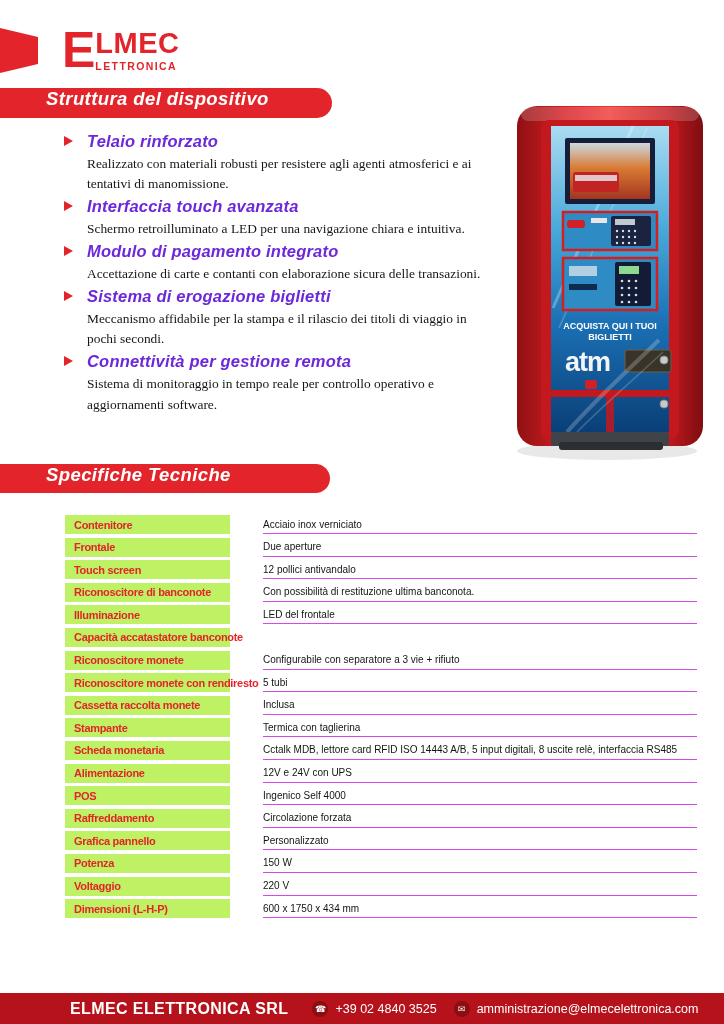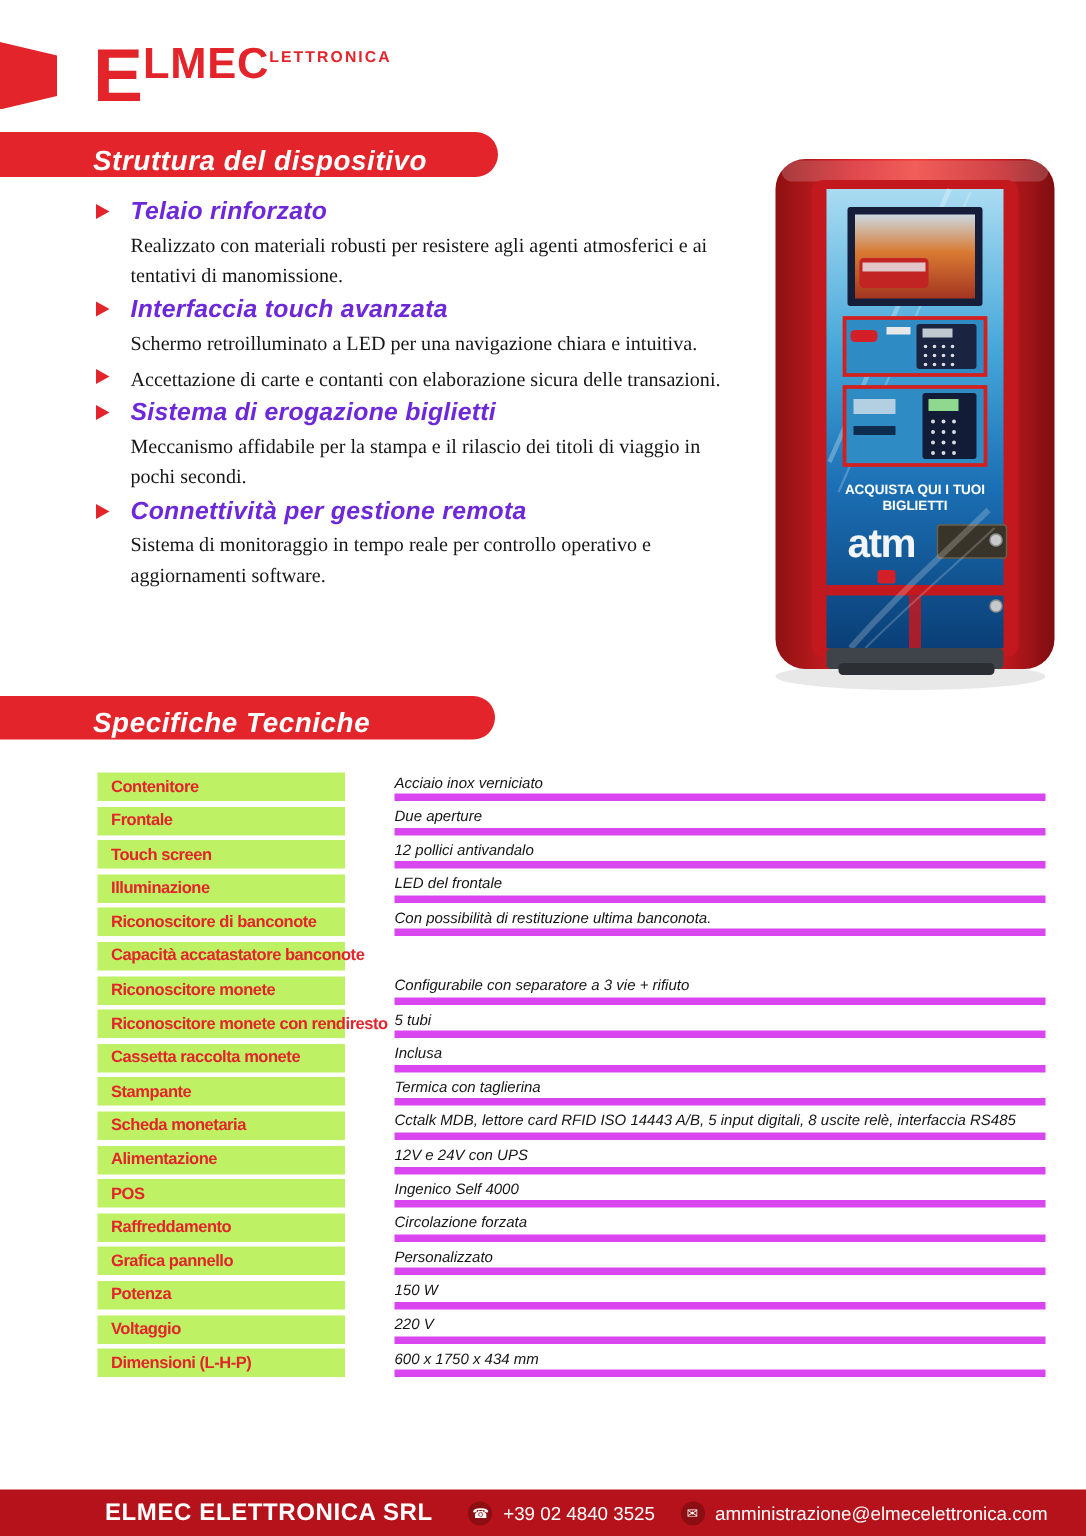--- a/index.html
+++ b/index.html
@@ -7,27 +7,27 @@
   .page{position:relative;width:724px;height:1024px;background:#ffffff;overflow:hidden;
         font-family:"Liberation Sans", sans-serif;}
 
   
   .corner-ribbon{position:absolute;left:0;top:28px;width:38px;height:45px;background:#e3242b;
         clip-path:polygon(0 0,100% 20%,100% 80%,0 100%);}
 
   
   .logo{position:absolute;left:62px;top:30px;display:flex;align-items:flex-start;color:#e3242b;}
   .logo-e{font-size:50px;font-weight:800;line-height:.82;letter-spacing:-2px;}
-  .logo-right{display:flex;flex-direction:row;margin-left:2px;}
+  .logo-right{display:flex;flex-direction:column;margin-left:2px;}
   .logo-lmec{font-size:29px;font-weight:800;line-height:.95;letter-spacing:.5px;}
   .logo-lettronica{font-size:10.5px;font-weight:700;letter-spacing:1.4px;margin-top:2px;}
 
   
   .banner{position:absolute;left:0;background:#e3242b;color:#fff;font-weight:700;font-style:italic;
-        border-radius:0 15px 15px 0;display:flex;align-items:flex-end;padding-left:62px;
+        border-radius:0 15px 15px 0;display:flex;align-items:flex-start;padding-left:46px;
         box-sizing:border-box;letter-spacing:.4px;}
   .banner-1{top:88px;width:332px;height:30px;font-size:18.5px;}
   .banner-2{top:464px;width:330px;height:29px;font-size:18.5px;}
 
   
   .features{position:absolute;left:64px;top:131px;width:433px;}
   .feature{display:flex;margin-bottom:2px;}
   .bullet{width:0;height:0;border-left:9px solid #e3242b;border-top:5.5px solid transparent;
         border-bottom:5.5px solid transparent;margin-top:5px;flex:none;}
   .feature-body{margin-left:14px;}
@@ -38,21 +38,21 @@
   
   .kiosk{position:absolute;left:507px;top:98px;}
 
   
   .specs{position:absolute;left:65px;top:515px;width:632px;}
   .spec-row{display:flex;align-items:stretch;height:19px;margin-bottom:3.6px;}
   .spec-label{width:165px;background:#bef264;color:#e3242b;font-size:11px;font-weight:700;
         letter-spacing:-.3px;display:flex;align-items:center;padding-left:9px;box-sizing:border-box;
         flex:none;white-space:nowrap;}
   .spec-value{margin-left:33px;font-size:10px;color:#141414;display:flex;align-items:center;flex:1;
-        border-bottom:5px solid #d946ef;white-space:nowrap;font-style:italic;}
+        border-bottom:1px solid #d946ef;white-space:nowrap;}
 
   
   .footer{position:absolute;left:0;bottom:0;width:100%;height:31px;background:#b5121b;
         display:flex;align-items:center;color:#fff;}
   .footer-company{margin-left:70px;font-size:16px;font-weight:700;letter-spacing:.4px;}
   .footer-item{display:flex;align-items:center;font-size:12.5px;text-decoration:none;color:#fff;}
   .footer-phone{margin-left:24px;}
   .footer-email{margin-left:17px;}
   .footer-icon{width:16px;height:16px;border-radius:50%;background:#8c0d12;color:#fff;font-size:9px;
         display:flex;align-items:center;justify-content:center;margin-right:7px;flex:none;}
@@ -87,20 +87,21 @@
     <div class="feature">
       <span class="bullet"></span>
       <div class="feature-body">
         <div class="feature-title">Interfaccia touch avanzata</div>
         <div class="feature-desc">Schermo retroilluminato a LED per una navigazione chiara e intuitiva.</div>
       </div>
     </div>
     <div class="feature">
       <span class="bullet"></span>
       <div class="feature-body">
+        <div class="feature-title">Modulo di pagamento integrato</div>
         <div class="feature-desc">Accettazione di carte e contanti con elaborazione sicura delle transazioni.</div>
       </div>
     </div>
     <div class="feature">
       <span class="bullet"></span>
       <div class="feature-body">
         <div class="feature-title">Sistema di erogazione biglietti</div>
         <div class="feature-desc">Meccanismo affidabile per la stampa e il rilascio dei titoli di viaggio in pochi secondi.</div>
       </div>
     </div>
@@ -209,26 +210,26 @@
     </div>
     <div class="spec-row">
       <div class="spec-label">Frontale</div>
       <div class="spec-value">Due aperture</div>
     </div>
     <div class="spec-row">
       <div class="spec-label">Touch screen</div>
       <div class="spec-value">12 pollici antivandalo</div>
     </div>
     <div class="spec-row">
+      <div class="spec-label">Riconoscitore di banconote</div>
+      <div class="spec-value">Con possibilità di restituzione ultima banconota.</div>
+    </div>
+    <div class="spec-row">
       <div class="spec-label">Illuminazione</div>
       <div class="spec-value">LED del frontale</div>
-    </div>
-    <div class="spec-row">
-      <div class="spec-label">Riconoscitore di banconote</div>
-      <div class="spec-value">Con possibilità di restituzione ultima banconota.</div>
     </div>
     <div class="spec-row">
       <div class="spec-label">Capacità accatastatore banconote</div>
     </div>
     <div class="spec-row">
       <div class="spec-label">Riconoscitore monete</div>
       <div class="spec-value">Configurabile con separatore a 3 vie + rifiuto</div>
     </div>
     <div class="spec-row">
       <div class="spec-label">Riconoscitore monete con rendiresto</div>

